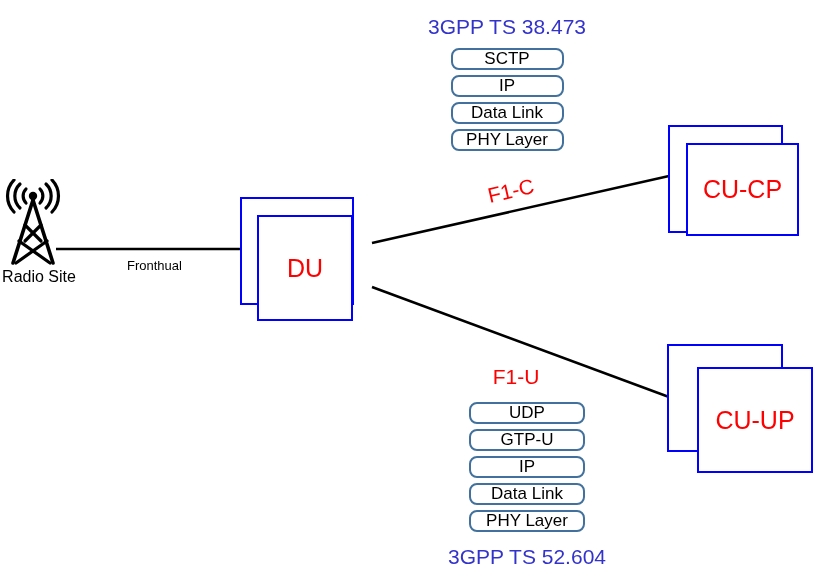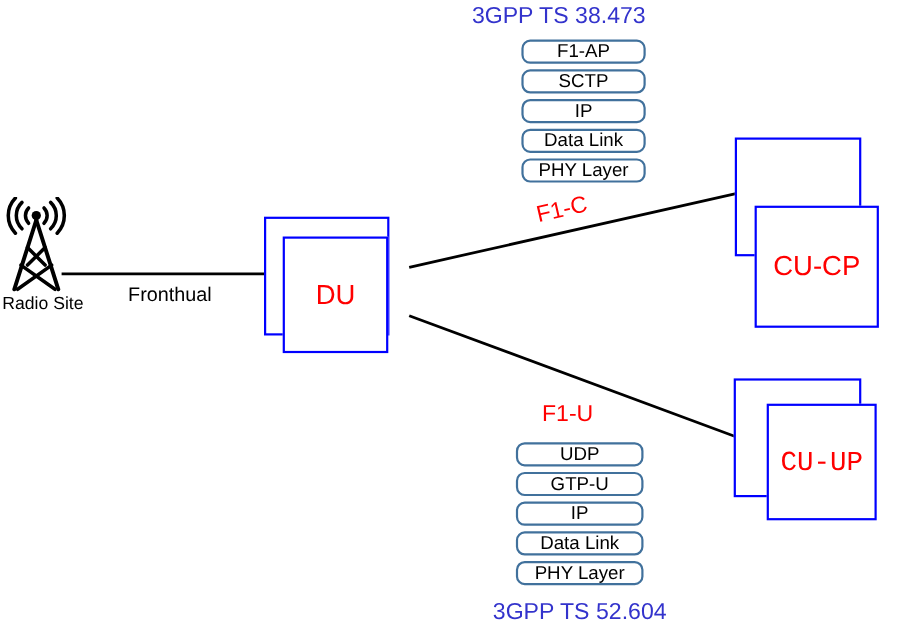--- a/index.html
+++ b/index.html
@@ -41,21 +41,21 @@
     z-index: 3;
     text-align: center;
     white-space: nowrap;
   }
   .radio-site {
     left: -2px; top: 268px; width: 82px;
     font-size: 16px;
   }
   .fronthaul {
     left: 112px; top: 258px; width: 85px;
-    font-size: 18px;
+    font-size: 13px;
   }
   .iface-label {
     color: var(--link_label, #FF0000);
     font-size: 21px;
   }
   .f1c-label {
     left: 471px; top: 179px; width: 80px;
     transform: rotate(-13deg);
   }
   .f1u-label {
@@ -75,33 +75,33 @@
     align-items: center;
     justify-content: center;
   }
   .node-label {
     color: var(--node_label, #FF0000);
     font-size: 25px;
   }
   .du-back  { left: 240px; top: 197px; width: 114px; height: 108px; }
   .du-front { left: 257px; top: 215px; width: 96px; height: 106px; }
   .cucp-back  { left: 668px; top: 125px; width: 115px; height: 108px; }
-  .cucp-front { left: 686px; top: 143px; width: 113px; height: 111px; margin-top: 44px; }
+  .cucp-front { left: 686px; top: 143px; width: 113px; height: 93px; }
   .cuup-back  { left: 667px; top: 344px; width: 116px; height: 108px; }
-  .cuup-front { left: 697px; top: 367px; width: 100px; height: 106px; font-family: Liberation Mono, monospace; }
+  .cuup-front { left: 697px; top: 367px; width: 116px; height: 106px; }
   
   .stack {
     position: absolute;
     display: flex;
     flex-direction: column;
     align-items: center;
     gap: 5px;
     z-index: 4;
   }
-  .stack-f1c { left: 427px; top: 3px;   width: 160px; align-items: flex-end; }
+  .stack-f1c { left: 427px; top: 15px;   width: 160px; }
   .stack-f1u { left: 447px; top: 402px; width: 160px; }
   .stack-title {
     color: var(--spec_title, #3333CC);
     font-size: 21px;
     line-height: 24px;
     white-space: nowrap;
   }
   .stack-f1c .stack-title { margin-bottom: 4px; }
   .stack-f1u .stack-title { margin-top: 8px; }
   .layer {
@@ -165,21 +165,20 @@
   <div class="sq back cuup-back"></div>
   <div class="sq front cuup-front">
     <span class="node-label">CU-UP</span>
   </div>
 
   <div class="txt iface-label f1c-label">F1-C</div>
   <div class="txt iface-label f1u-label">F1-U</div>
 
   <div class="stack stack-f1c">
     <div class="stack-title">3GPP TS 38.473</div>
-    <div class="layer">F1-AP</div>
     <div class="layer">SCTP</div>
     <div class="layer">IP</div>
     <div class="layer">Data Link</div>
     <div class="layer">PHY Layer</div>
   </div>
 
   <div class="stack stack-f1u">
     <div class="layer">UDP</div>
     <div class="layer">GTP-U</div>
     <div class="layer">IP</div>

